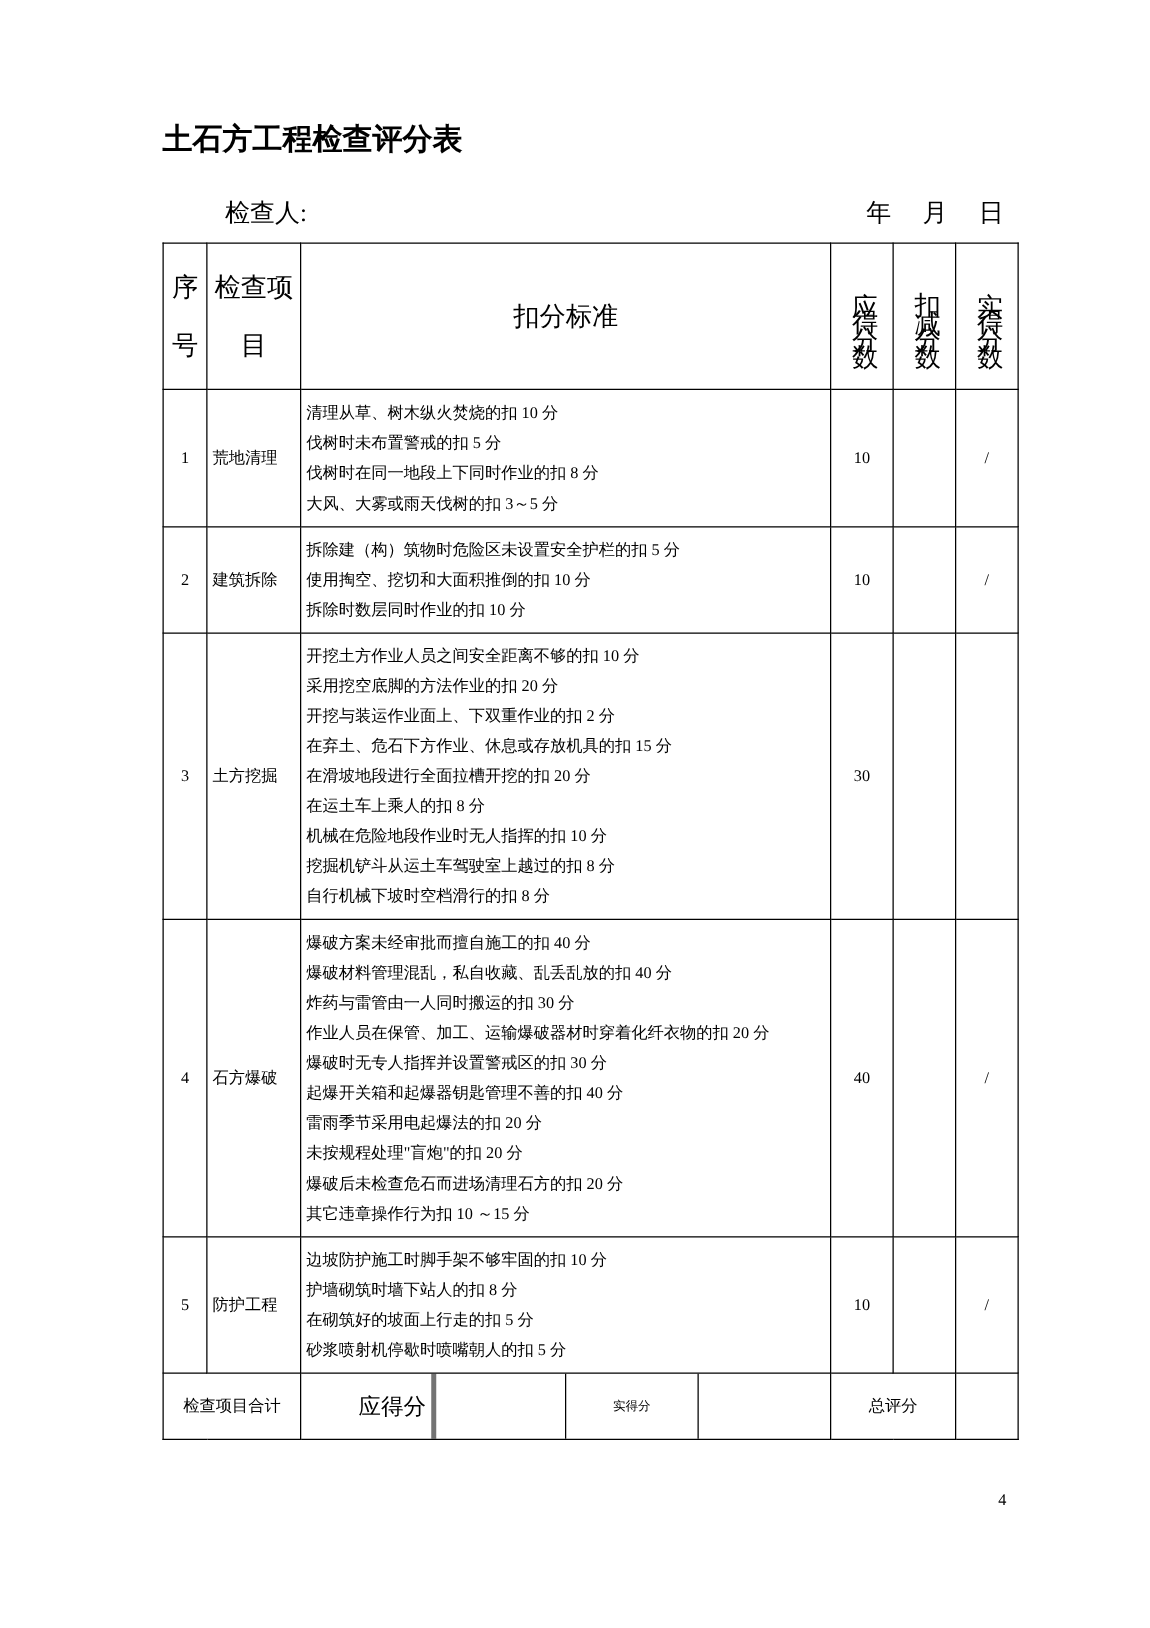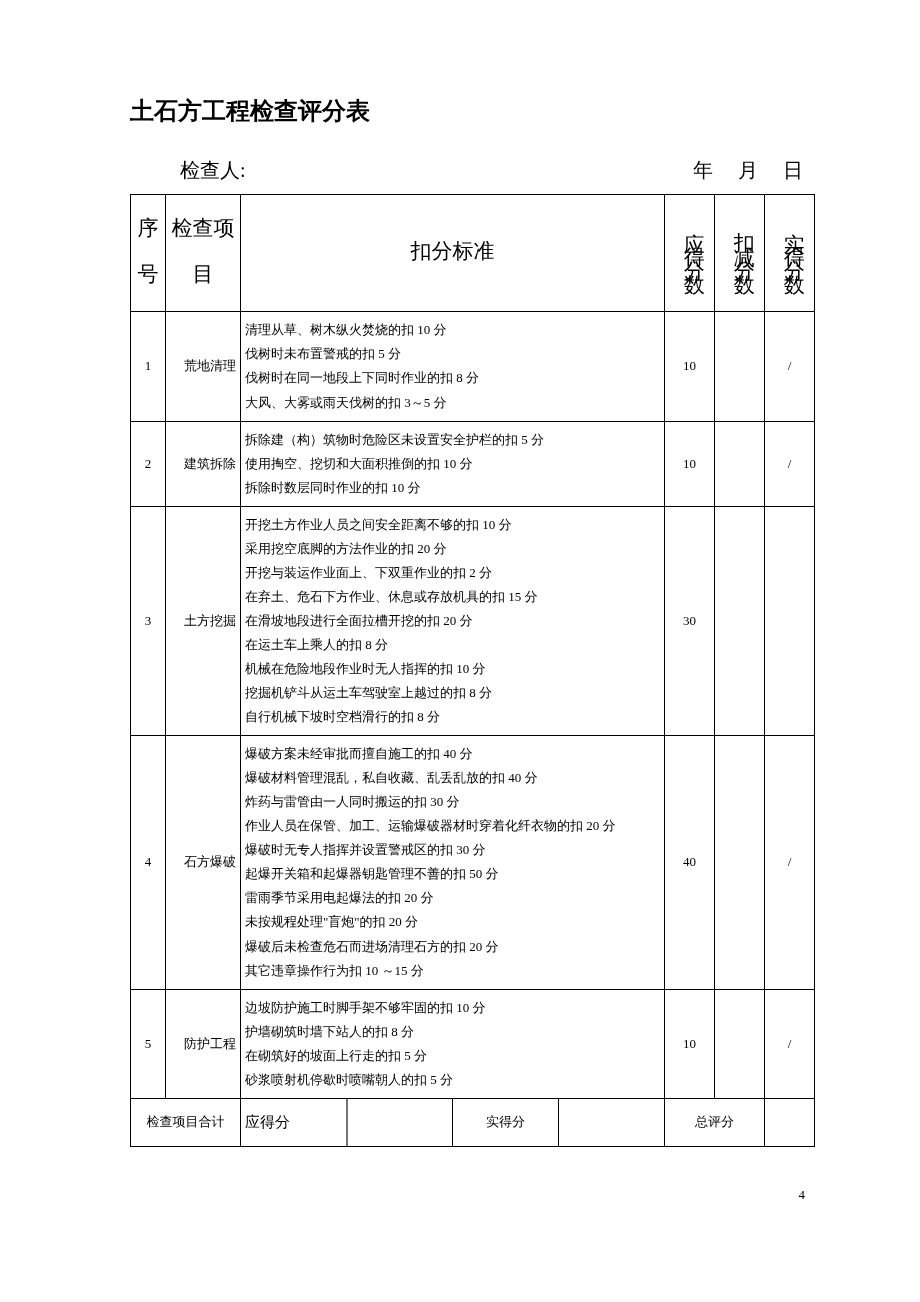--- a/index.html
+++ b/index.html
@@ -38,41 +38,40 @@
     th, td {
       border: 1px solid #000;
       vertical-align: middle;
     }
     .head-row th {
       font-weight: normal;
       font-size: 21px;
       padding: 12px 4px;
       text-align: center;
       line-height: 2.2;
-      font-family: Liberation Mono, monospace;
     }
     .vert-text {
       writing-mode: vertical-rl;
       text-orientation: upright;
       letter-spacing: 14px;
       display: inline-block;
     }
     .col-idx { width: 35px; }
     .col-item { width: 75px; }
     .col-criteria { }
     .col-score { width: 50px; }
     .body-row td {
       font-size: 13px;
       padding: 6px 4px;
     }
     .cell-idx {
       text-align: center;
     }
     .cell-item {
-      text-align: right;
+      text-align: left;
       font-size: 13px;
     }
     .cell-criteria {
       text-align: left;
       line-height: 1.85;
       padding: 6px 6px;
     }
     .cell-criteria div {
       white-space: normal;
     }
@@ -166,21 +165,21 @@
       </tr>
       <tr class="body-row">
         <td class="cell-idx">4</td>
         <td class="cell-item">石方爆破</td>
         <td class="cell-criteria">
           <div>爆破方案未经审批而擅自施工的扣 40 分</div>
           <div>爆破材料管理混乱，私自收藏、乱丢乱放的扣 40 分</div>
           <div>炸药与雷管由一人同时搬运的扣 30 分</div>
           <div>作业人员在保管、加工、运输爆破器材时穿着化纤衣物的扣 20 分</div>
           <div>爆破时无专人指挥并设置警戒区的扣 30 分</div>
-          <div>起爆开关箱和起爆器钥匙管理不善的扣 50 分</div>
+          <div>起爆开关箱和起爆器钥匙管理不善的扣 40 分</div>
           <div>雷雨季节采用电起爆法的扣 20 分</div>
           <div>未按规程处理"盲炮"的扣 20 分</div>
           <div>爆破后未检查危石而进场清理石方的扣 20 分</div>
           <div>其它违章操作行为扣 10 ～15 分</div>
         </td>
         <td class="cell-num">40</td>
         <td class="cell-num"></td>
         <td class="cell-num">/</td>
       </tr>
       <tr class="body-row">
@@ -197,23 +196,23 @@
         <td class="cell-num">/</td>
       </tr>
     </tbody>
   <tfoot>
     <tr class="footer-row">
       <td colspan="2">检查项目合计</td>
       <td style="padding:0;">
         <table style="width:100%;border-collapse:collapse;">
           <tbody>
               <tr>
-            <td style="border:none;border-right:2px solid #737373;width:25%;text-align:left;padding:14px 4px;font-size:15px;">应得分</td>
+            <td style="border:none;border-right:4px solid #737373;width:25%;text-align:right;padding:14px 4px;font-size:18px;">应得分</td>
             <td style="border:none;border-right:1px solid #000;width:25%;text-align:center;padding:14px 4px;font-size:13px;"></td>
-            <td style="border:none;border-right:1px solid #000;width:25%;text-align:center;padding:14px 4px;font-size:13px;">实得分</td>
+            <td style="border:none;border-right:1px solid #000;width:25%;text-align:center;padding:14px 4px;font-size:10px;">实得分</td>
             <td style="border:none;width:25%;text-align:center;padding:14px 4px;font-size:13px;"></td>
           </tr>
         </tbody>
           </table>
       </td>
       <td colspan="2">总评分</td>
       <td></td>
     </tr>
   </tfoot>
 </table>

